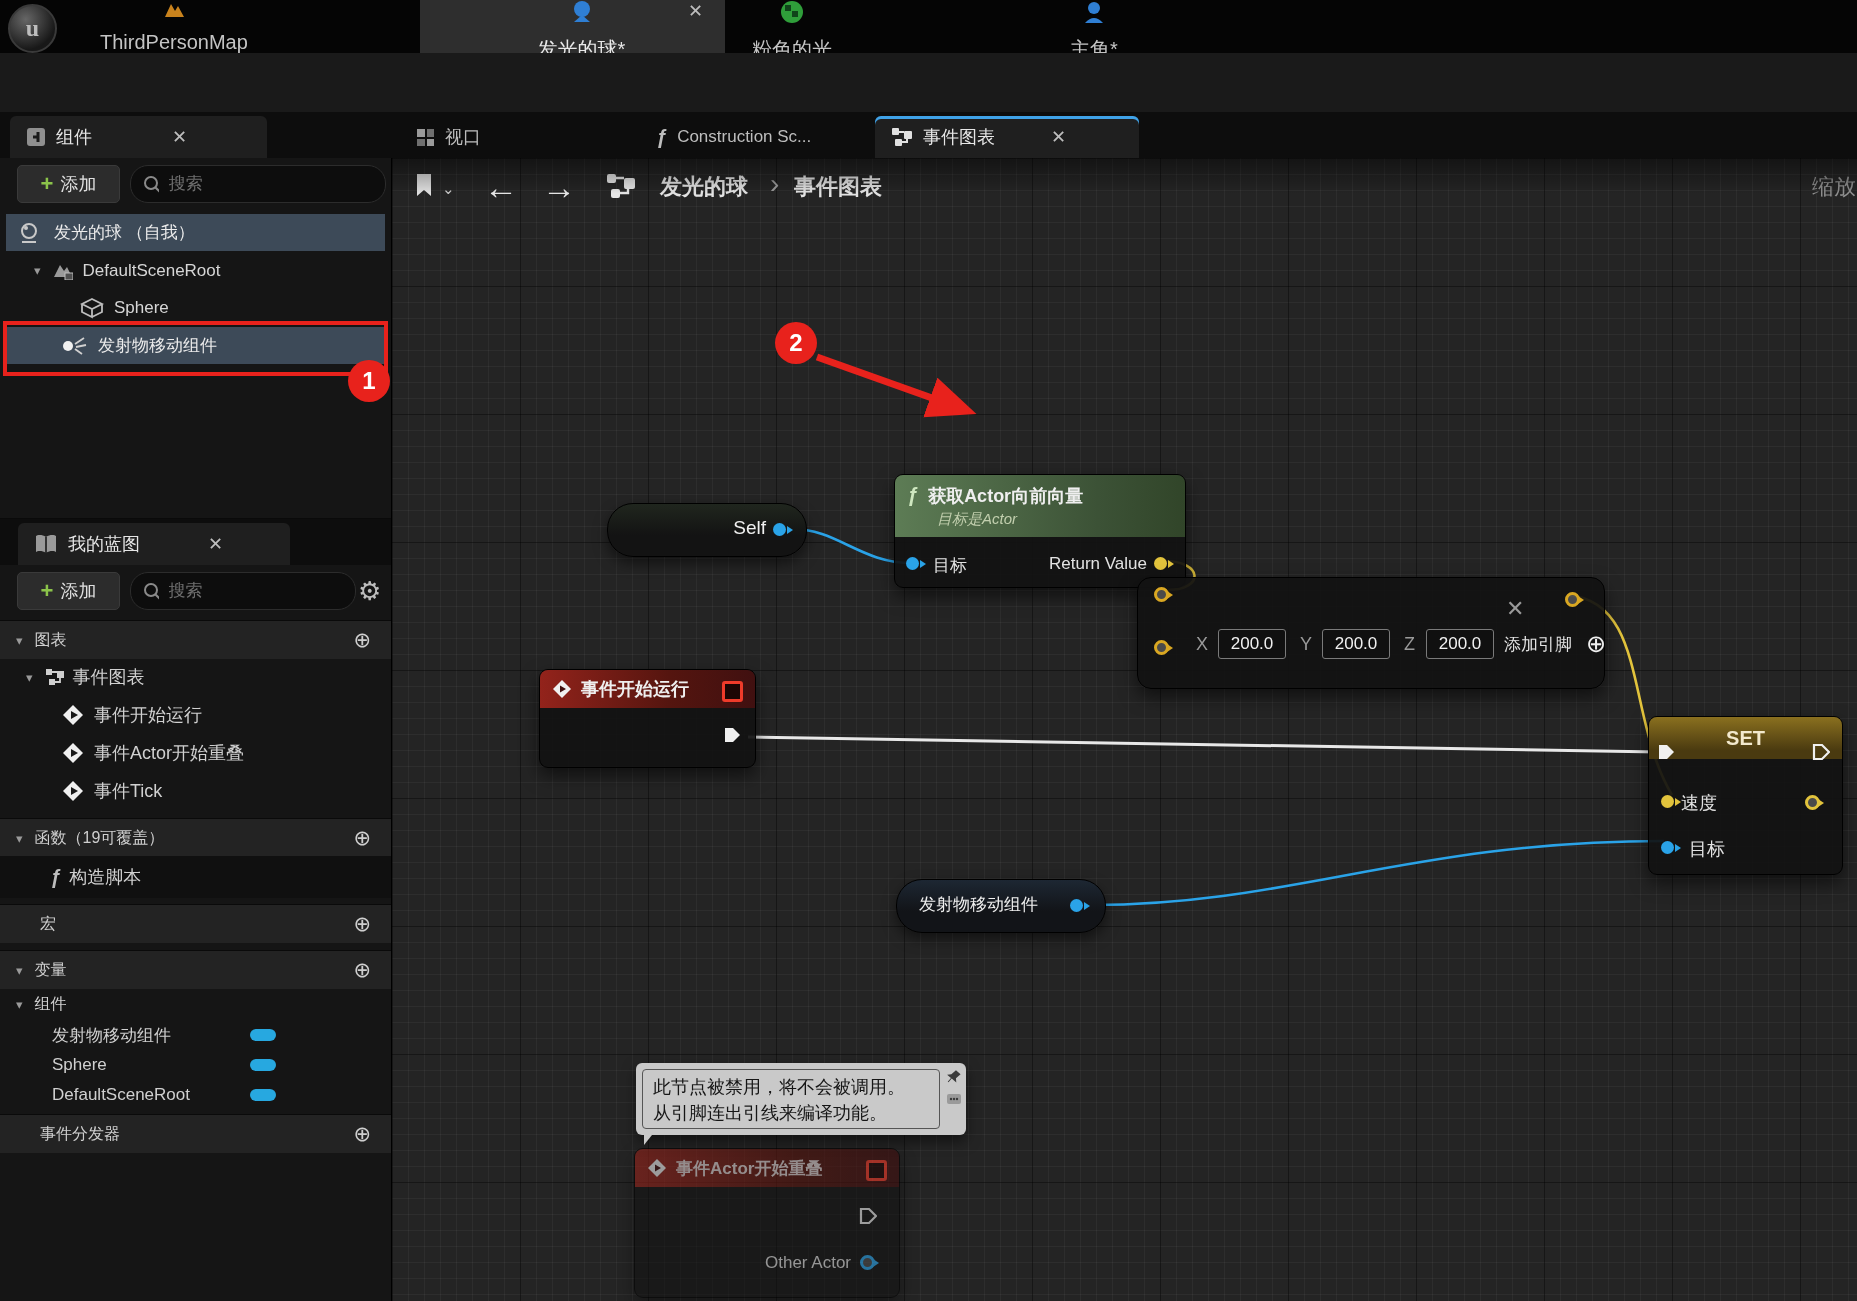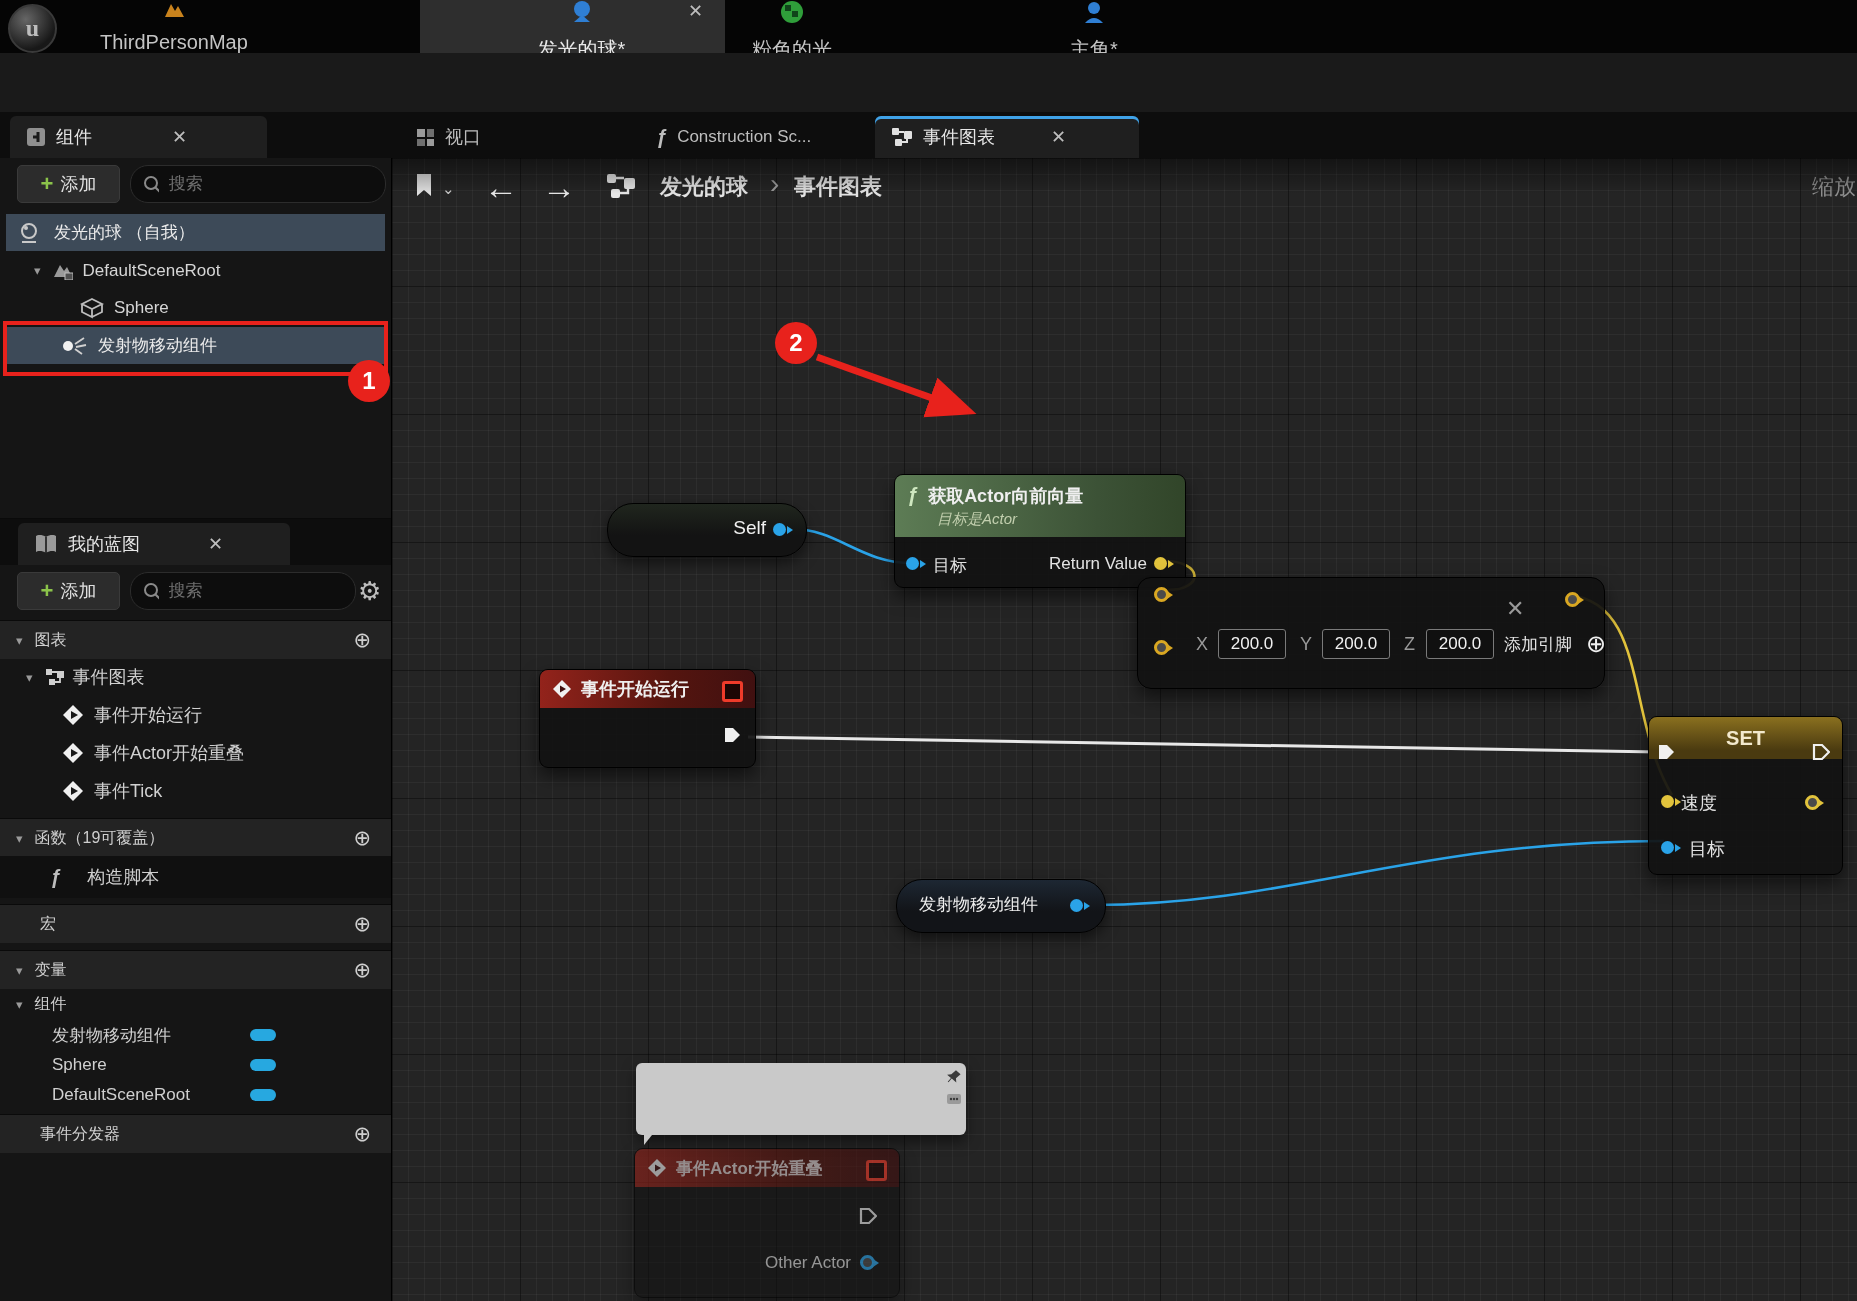--- a/index.html
+++ b/index.html
@@ -446,21 +446,21 @@
       <span style="margin-left:10px;font-size:18px;">事件Tick</span>
     </div>
 
     <div class="secthead" style="top:660px;">
       <span class="caret" style="margin-left:16px;">▾</span>
       <span style="margin-left:12px;">函数（19可覆盖）</span>
       <span class="cplus">⊕</span>
     </div>
     <div class="mbrow" style="top:698px;height:42px;background:#101010;">
       <span class="fnglyph" style="margin-left:50px;color:#bdbdbd;">ƒ</span>
-      <span style="margin-left:26px;font-size:18px;">构造脚本</span>
+      <span style="margin-left:8px;font-size:18px;">构造脚本</span>
     </div>
 
     <div class="secthead" style="top:746px;">
       <span style="margin-left:40px;">宏</span>
       <span class="cplus">⊕</span>
     </div>
 
     <div class="secthead" style="top:792px;">
       <span class="caret" style="margin-left:16px;">▾</span>
       <span style="margin-left:12px;">变量</span>
@@ -608,20 +608,24 @@
       <span class="pin f nub" style="left:12px;top:124px;color:#2aa3e8;"></span>
       <span class="pinlbl" style="left:40px;top:120px;font-size:18px;">目标</span>
     </div>
 
     <div class="pill" style="left:504px;top:721px;width:208px;height:52px;background:linear-gradient(180deg,#1d2733,#121418 60%);z-index:10;">
       <span class="abs" style="left:22px;top:13px;font-size:17px;color:#f0f0f0;">发射物移动组件</span>
       <span class="pin f nub" style="right:22px;top:19px;color:#2aa3e8;"></span>
     </div>
 
     <div class="tooltip" style="left:244px;top:905px;width:330px;height:72px;">
+      <div class="inner">
+        <div>此节点被禁用，将不会被调用。</div>
+        <div>从引脚连出引线来编译功能。</div>
+      </div>
       <span class="abs" style="right:4px;top:5px;">
         <svg width="18" height="18">
             <path d="M7 2 L13 2 L12 8 L15 11 L9 11 L9 16 L8 16 L8 11 L3 11 L6 8 Z" fill="#3a3a3a" transform="rotate(40 9 9)"></path>
           </svg>
         </span>
       <span class="abs" style="right:4px;top:30px;">
         <svg width="16" height="12">
             <rect x="1" y="1" width="14" height="10" rx="2" fill="#9a9a9a"></rect>
             <circle cx="5" cy="6" r="1.2" fill="#3a3a3a"></circle>
             <circle cx="8" cy="6" r="1.2" fill="#3a3a3a"></circle>

